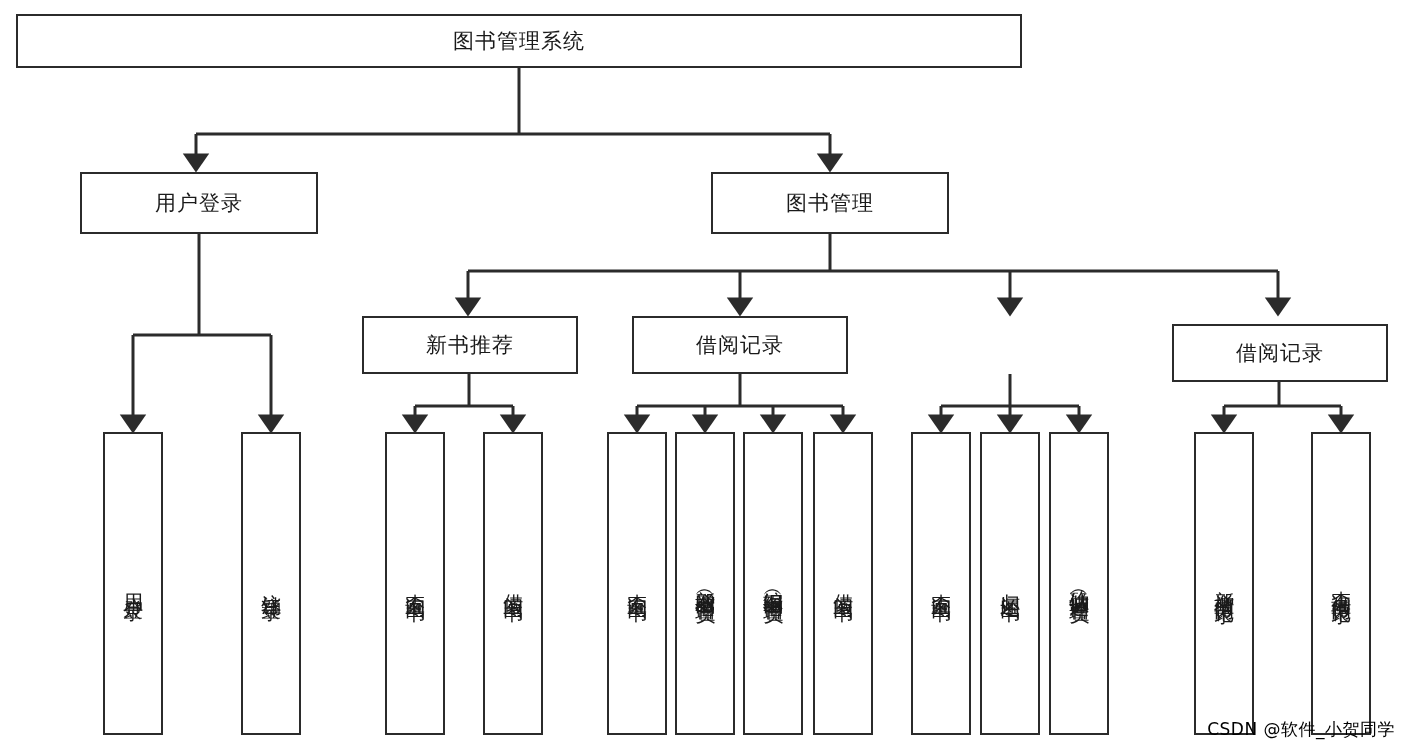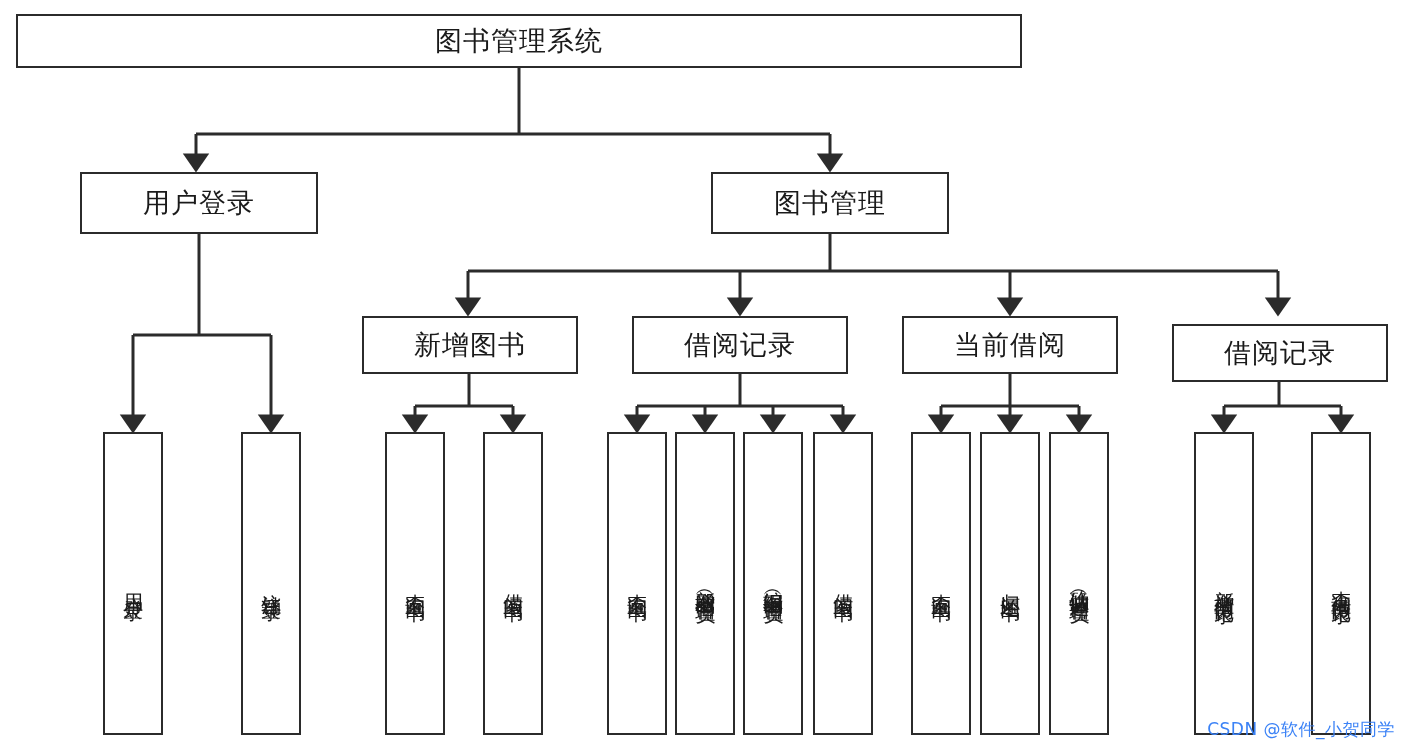--- a/index.html
+++ b/index.html
@@ -29,21 +29,21 @@
     box-sizing: border-box;
     border: 2.5px solid #2b2b2b;
     background: #ffffff;
     color: #1a1a1a;
     display: flex;
     align-items: center;
     justify-content: center;
     z-index: 2;
   }
   .node .label {
-    font-size: 27px;
+    font-size: 21px;
     line-height: 1.15;
     letter-spacing: 1px;
     white-space: nowrap;
     color: #1a1a1a;
   }
   .leaf {
     align-items: center;
     justify-content: center;
     padding: 4px 0;
   }
@@ -58,21 +58,21 @@
   }
   .leaf.tall .label {
     font-size: 20px;
     letter-spacing: 2px;
   }
   #watermark {
     position: absolute;
     right: 10px;
     bottom: 6px;
     font-size: 17px;
-    color: #3b82f6;
+    color: #000000;
     letter-spacing: 0.5px;
     white-space: nowrap;
     z-index: 5;
   }
 </style>
 </head>
 <body>
 
 <div id="canvas">
 
@@ -132,30 +132,27 @@
 
   <div class="node" style="left:80px; top:172px; width:238px; height:62px;">
     <span class="label">用户登录</span>
   </div>
 
   <div class="node" style="left:711px; top:172px; width:238px; height:62px;align-items:center;">
     <span class="label">图书管理</span>
   </div>
 
   <div class="node" style="left:362px; top:316px; width:216px; height:58px;">
-    <span class="label">新增图书</span>
+    <span class="label">新书推荐</span>
   </div>
 
   <div class="node" style="left:632px; top:316px; width:216px; height:58px;">
     <span class="label">借阅记录</span>
   </div>
 
-  <div class="node" style="left:902px; top:316px; width:216px; height:58px;">
-    <span class="label">当前借阅</span>
-  </div>
 
   <div class="node" style="left:1172px; top:324px; width:216px; height:58px;">
     <span class="label">借阅记录</span>
   </div>
 
   <div class="node leaf" style="left:103px; top:432px; width:60px; height:303px;">
     <span class="label">用户登录</span>
   </div>
 
   <div class="node leaf" style="left:241px; top:432px; width:60px; height:303px;">

